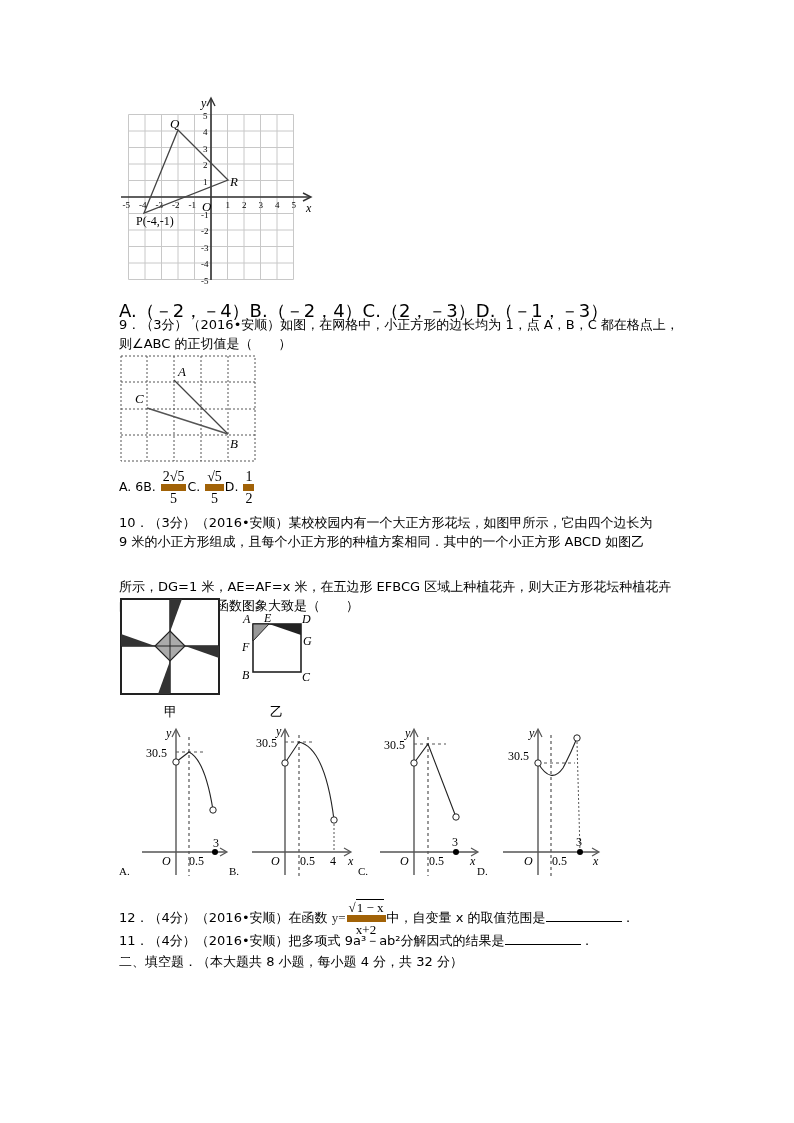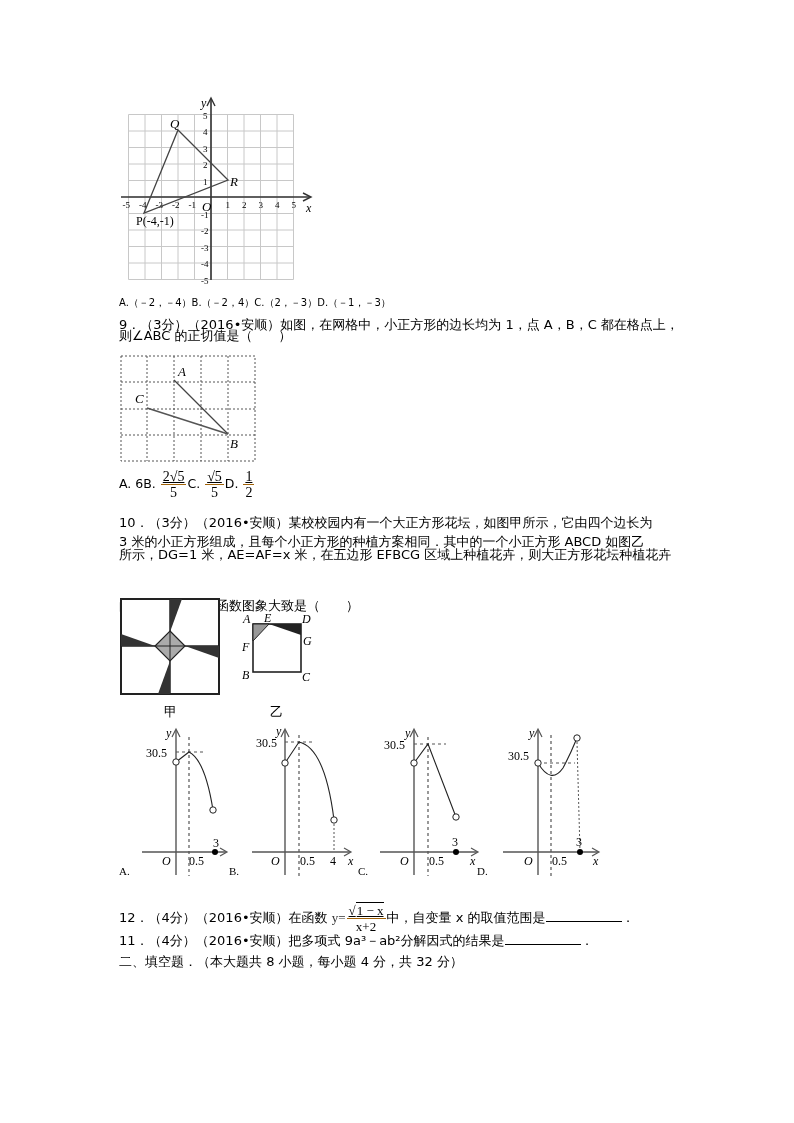--- a/index.html
+++ b/index.html
@@ -4,21 +4,21 @@
 <style>
   html, body { margin:0; padding:0; background:#ffffff; }
   body { width:794px; height:1123px; position:relative; overflow:hidden;
          font-family:"DejaVu Sans", "Liberation Sans", sans-serif; color:#000; }
   .abs { position:absolute; }
   .line { position:absolute; left:119px; font-size:13px; line-height:16px; white-space:nowrap; letter-spacing:0px; }
   .bold { font-weight:normal;margin-top:44px; }
   svg text { font-family:"Liberation Serif", "DejaVu Serif", serif; }
   .it { font-style:italic; }
   .frac { display:inline-block; vertical-align:middle; text-align:center; font-family:"Liberation Serif", serif; font-size:14px; line-height:15px; margin:0 1px; }
-  .frac .num { display:block; border-bottom:1px solid #a16207; padding:0 2px;text-decoration:underline; }
+  .frac .num { display:block; border-bottom:7px solid #a16207; padding:0 2px; }
   .frac .den { display:block; }
   .blank { display:inline-block; width:76px; border-bottom:1px solid #000; height:12px; vertical-align:baseline; }
   .sqrt { border-top:1px solid #000; padding-left:1px; }
 </style>
 </head>
 <body>
 
 <svg class="abs" style="left:110px;top:92px" width="220" height="192" viewBox="110 92 220 192">
   <g id="q8grid" stroke="#c8c8c8" stroke-width="1">
       <line x1="128.5" x2="128.5" y1="114.5" y2="279.5"></line>
@@ -72,24 +72,24 @@
     </g>
   <text class="it" x="306" y="212" font-size="12" font-style="italic">x</text>
   <text x="201" y="107" font-size="12" font-style="italic">y</text>
   <text x="202" y="211" font-size="13" font-style="italic">O</text>
   <polygon points="178,130 228,180 144,213" fill="none" stroke="#444" stroke-width="1.3"></polygon>
   <text x="170" y="128" font-size="13" font-style="italic">Q</text>
   <text x="230" y="186" font-size="13" font-style="italic">R</text>
   <text x="136" y="225" font-size="12">P(-4,-1)</text>
 </svg>
 
-<div class="line" style="top:295px;font-size:10px">A.（－2，－4）B.（－2，4）C.（2，－3）D.（－1，－3）</div>
+<div class="line" style="top:303px;font-size:18px">A.（－2，－4）B.（－2，4）C.（2，－3）D.（－1，－3）</div>
 
 <div class="line" style="top:317px">9．（3分）（2016•安顺）如图，在网格中，小正方形的边长均为 1，点 A，B，C 都在格点上，</div>
-<div class="line" style="top:328px">则∠ABC 的正切值是（　　）</div>
+<div class="line" style="top:336px">则∠ABC 的正切值是（　　）</div>
 
 <svg class="abs" style="left:118px;top:353px" width="140" height="112" viewBox="118 353 140 112">
   <g stroke="#555" stroke-width="1" stroke-dasharray="2,2" fill="none">
     <rect x="121" y="356" width="134" height="105"></rect>
     <line x1="147" y1="356" x2="147" y2="461"></line>
     <line x1="174" y1="356" x2="174" y2="461"></line>
     <line x1="201" y1="356" x2="201" y2="461"></line>
     <line x1="228" y1="356" x2="228" y2="461"></line>
     <line x1="121" y1="382" x2="255" y2="382"></line>
     <line x1="121" y1="409" x2="255" y2="409"></line>
@@ -100,22 +100,22 @@
   <text x="178" y="376" font-size="13" font-style="italic">A</text>
   <text x="135" y="403" font-size="13" font-style="italic">C</text>
   <text x="230" y="448" font-size="13" font-style="italic">B</text>
 </svg>
 
 <div class="line" style="top:469px;font-size:12.5px;line-height:30px">
   <span>A. 6</span><span>B. </span><span class="frac"><span class="num">2√5</span><span class="den">5</span></span><span>C. </span><span class="frac"><span class="num">√5</span><span class="den">5</span></span><span>D. </span><span class="frac"><span class="num">1</span><span class="den">2</span></span>
 </div>
 
 <div class="line" style="top:515px">10．（3分）（2016•安顺）某校校园内有一个大正方形花坛，如图甲所示，它由四个边长为</div>
-<div class="line" style="top:534px">3 米的小正方形组成，且每个小正方形的种植方案相同．其中的一个小正方形 ABCD 如图乙</div>
-<div class="line" style="top:547px">所示，DG=1 米，AE=AF=x 米，在五边形 EFBCG 区域上种植花卉，则大正方形花坛种植花卉</div>
+<div class="line" style="top:534px">9 米的小正方形组成，且每个小正方形的种植方案相同．其中的一个小正方形 ABCD 如图乙</div>
+<div class="line" style="top:579px">所示，DG=1 米，AE=AF=x 米，在五边形 EFBCG 区域上种植花卉，则大正方形花坛种植花卉</div>
 <div class="line" style="top:598px">的面积 y 与 x 的函数图象大致是（　　）</div>
 
 <svg class="abs" style="left:118px;top:596px" width="104" height="102" viewBox="118 596 104 102">
   <rect x="121" y="599" width="98" height="95" fill="#fff" stroke="#222" stroke-width="2"></rect>
   <line x1="170" y1="599" x2="170" y2="694" stroke="#222" stroke-width="1.5"></line>
   <line x1="121" y1="646" x2="219" y2="646" stroke="#222" stroke-width="1.5"></line>
   <polygon points="170,599 182,599 170,632" fill="#333"></polygon>
   <polygon points="121,634 121,646 155,646" fill="#333"></polygon>
   <polygon points="185,646 219,646 219,658" fill="#333"></polygon>
   <polygon points="170,661 170,694 158,694" fill="#333"></polygon>

